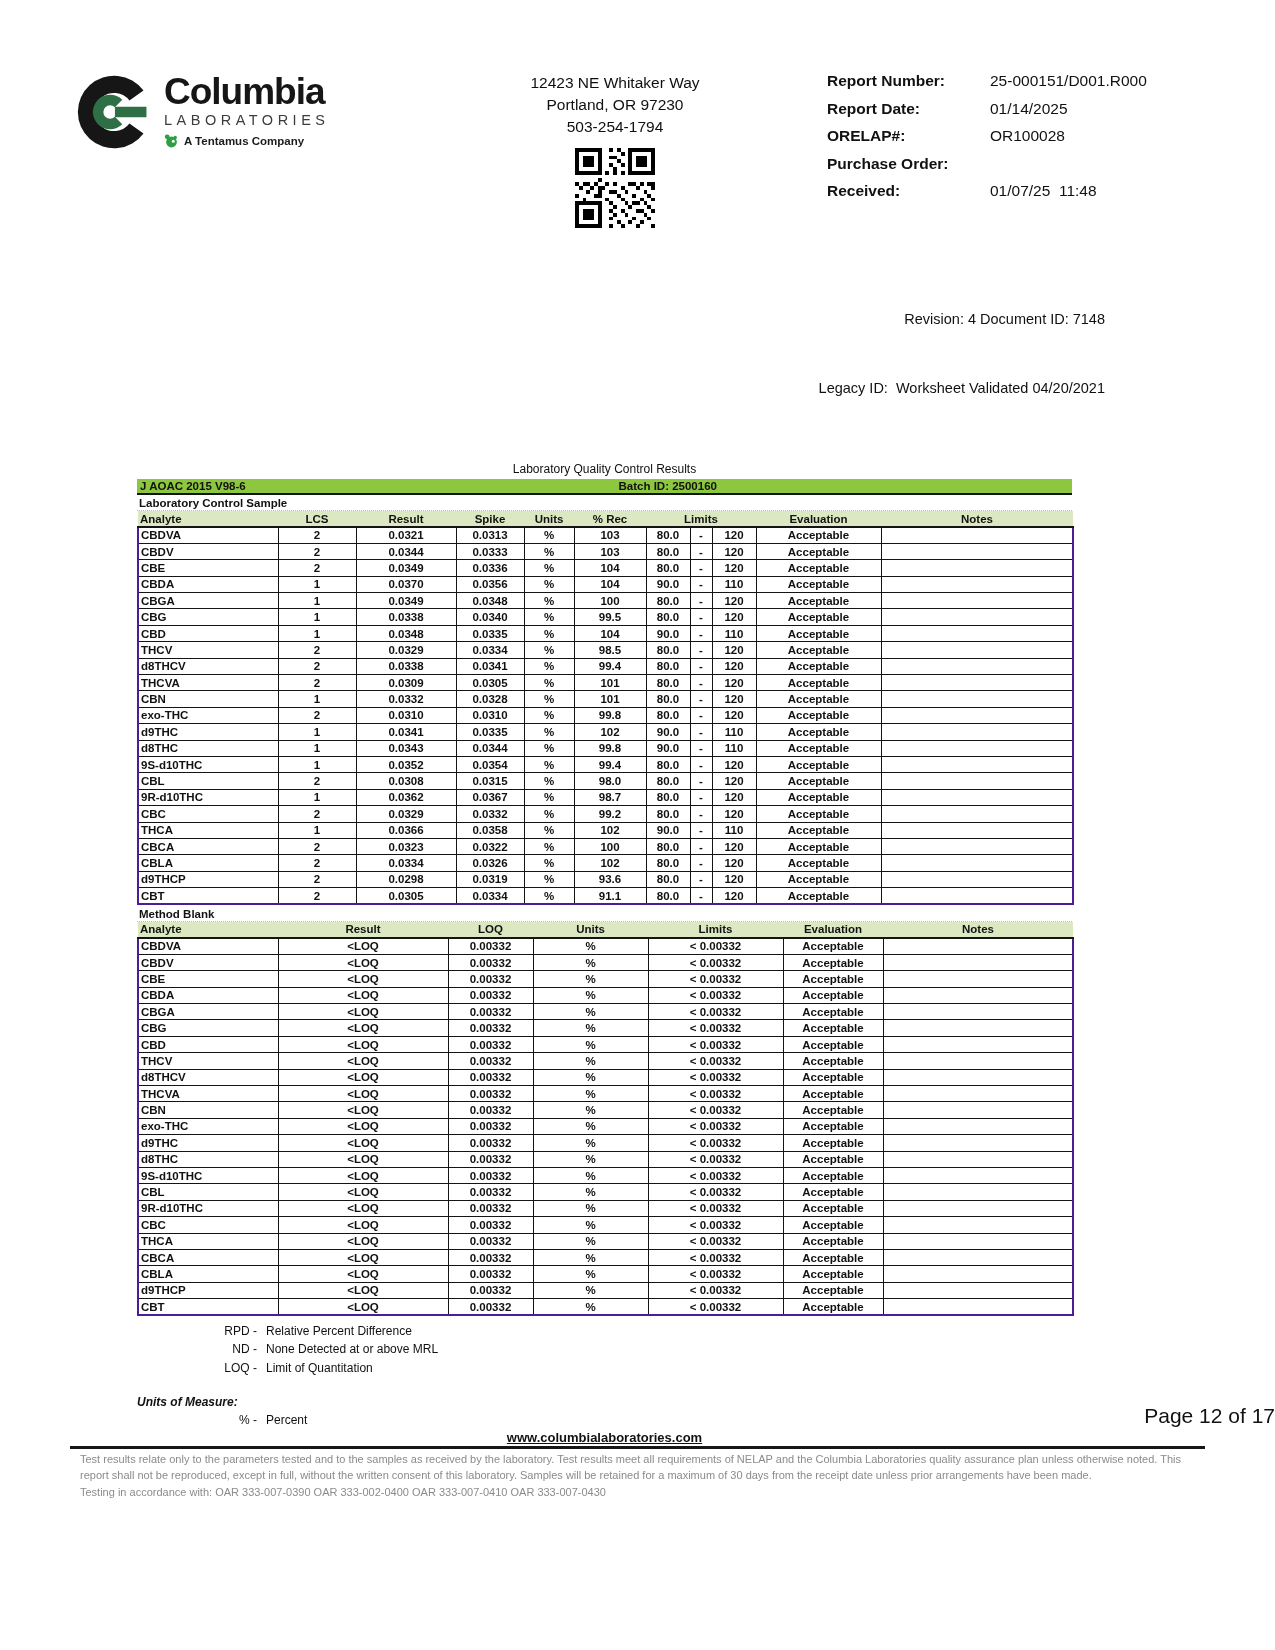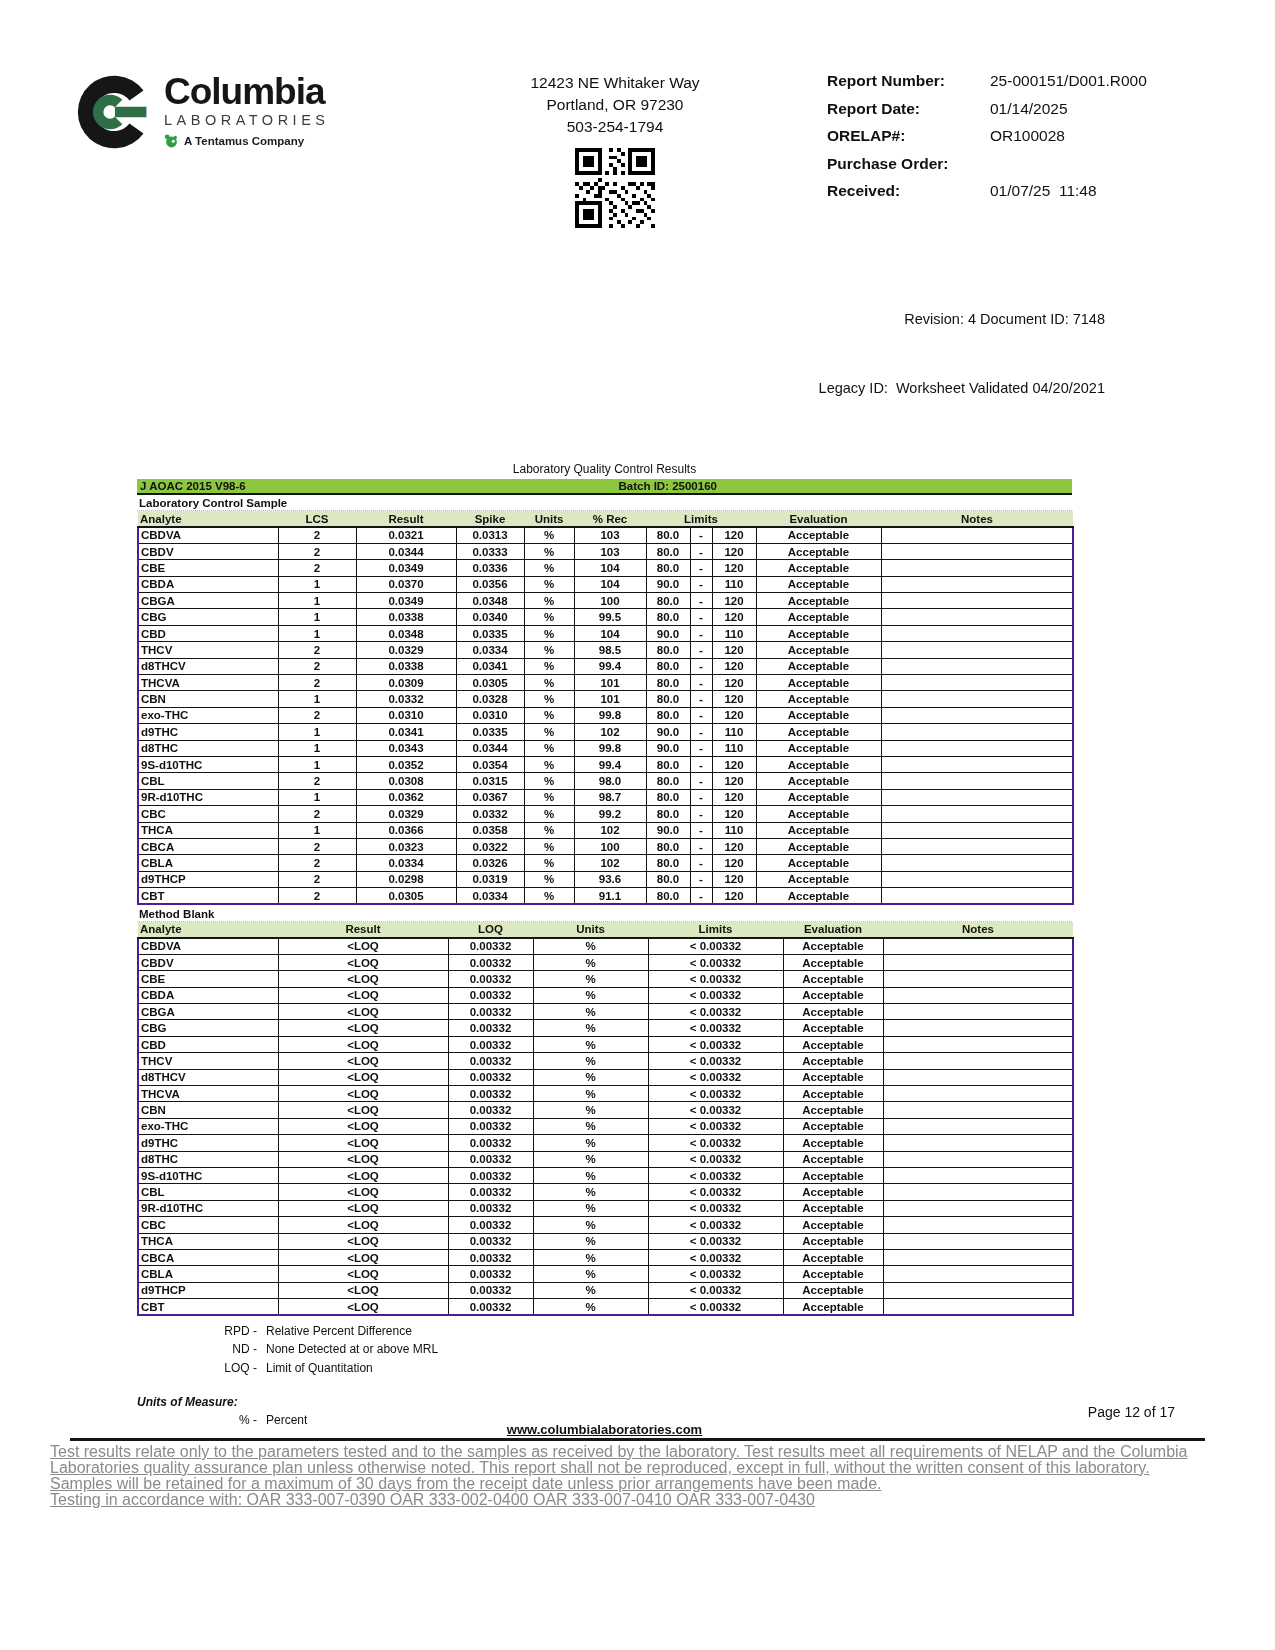--- a/index.html
+++ b/index.html
@@ -53,24 +53,24 @@
 
   
   .abbr { margin-left: 67px; margin-top: 6px; }
   .abbr-title { font-size: 12px; font-weight: bold; font-style: italic; }
   .abbr-row { display: flex; font-size: 12px; line-height: 18.5px; }
   .abbr-key { width: 120px; text-align: right; margin-right: 9px; }
   .uom-title { font-size: 12px; font-weight: bold; font-style: italic; margin-top: 18px; margin-bottom: 2px; }
 
   
   .footer { position: absolute; left: 0; top: 1404px; width: 1275px; }
-  .page-num { text-align: right; padding-right: 100px; font-size: 14px; }
+  .page-num { text-align: right; font-size: 21px; }
   .site { text-align: center; font-size: 13px; font-weight: bold; text-decoration: underline; margin-top: 2px; width: 935px; margin-left: 137px; }
   .rule { border: none; border-top: 3px solid #161616; margin: 1px 70px 0 70px; }
-  .fine { margin: 3px 70px 0 50px; font-size: 16px; line-height: 15.8px; color: #8b8b8b; text-decoration: underline; }
+  .fine { margin: 3px 70px 0 80px; font-size: 11px; line-height: 15.8px; color: #8b8b8b; }
   .fine + .fine { margin-top: 1px; }
 </style>
 </head>
 <body>
 
 <div class="page">
 
   <div class="top">
     <div class="logo-block">
       <svg width="86" height="92" viewBox="0 0 90 92">

